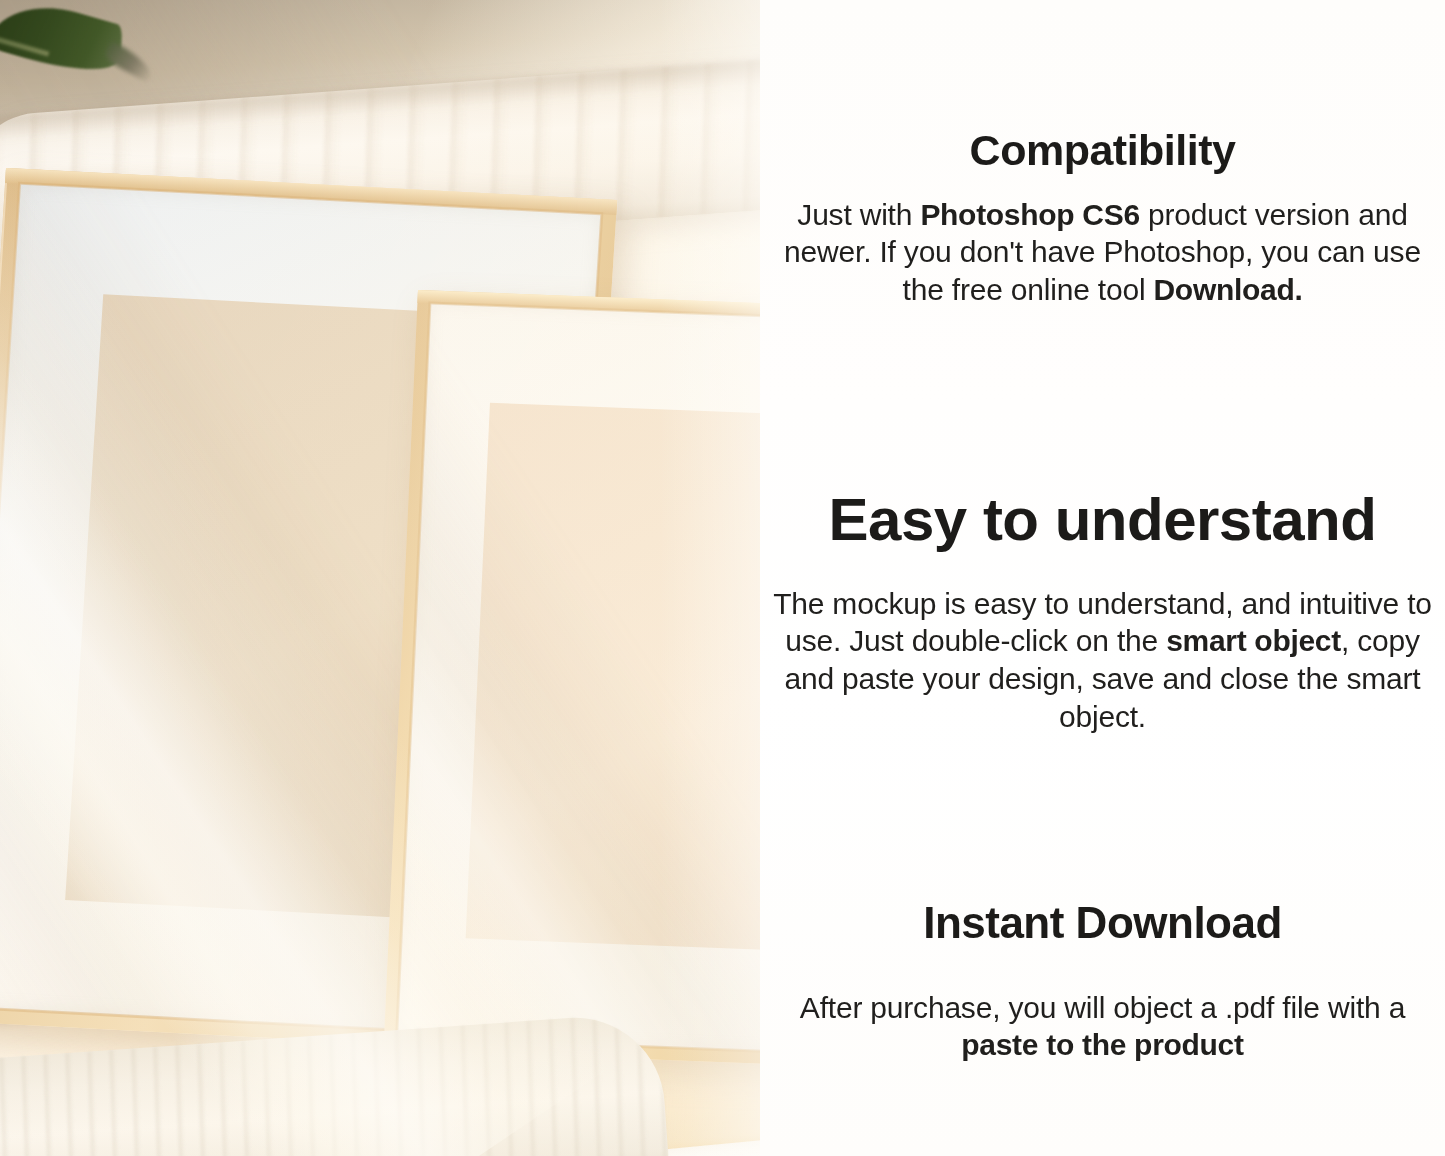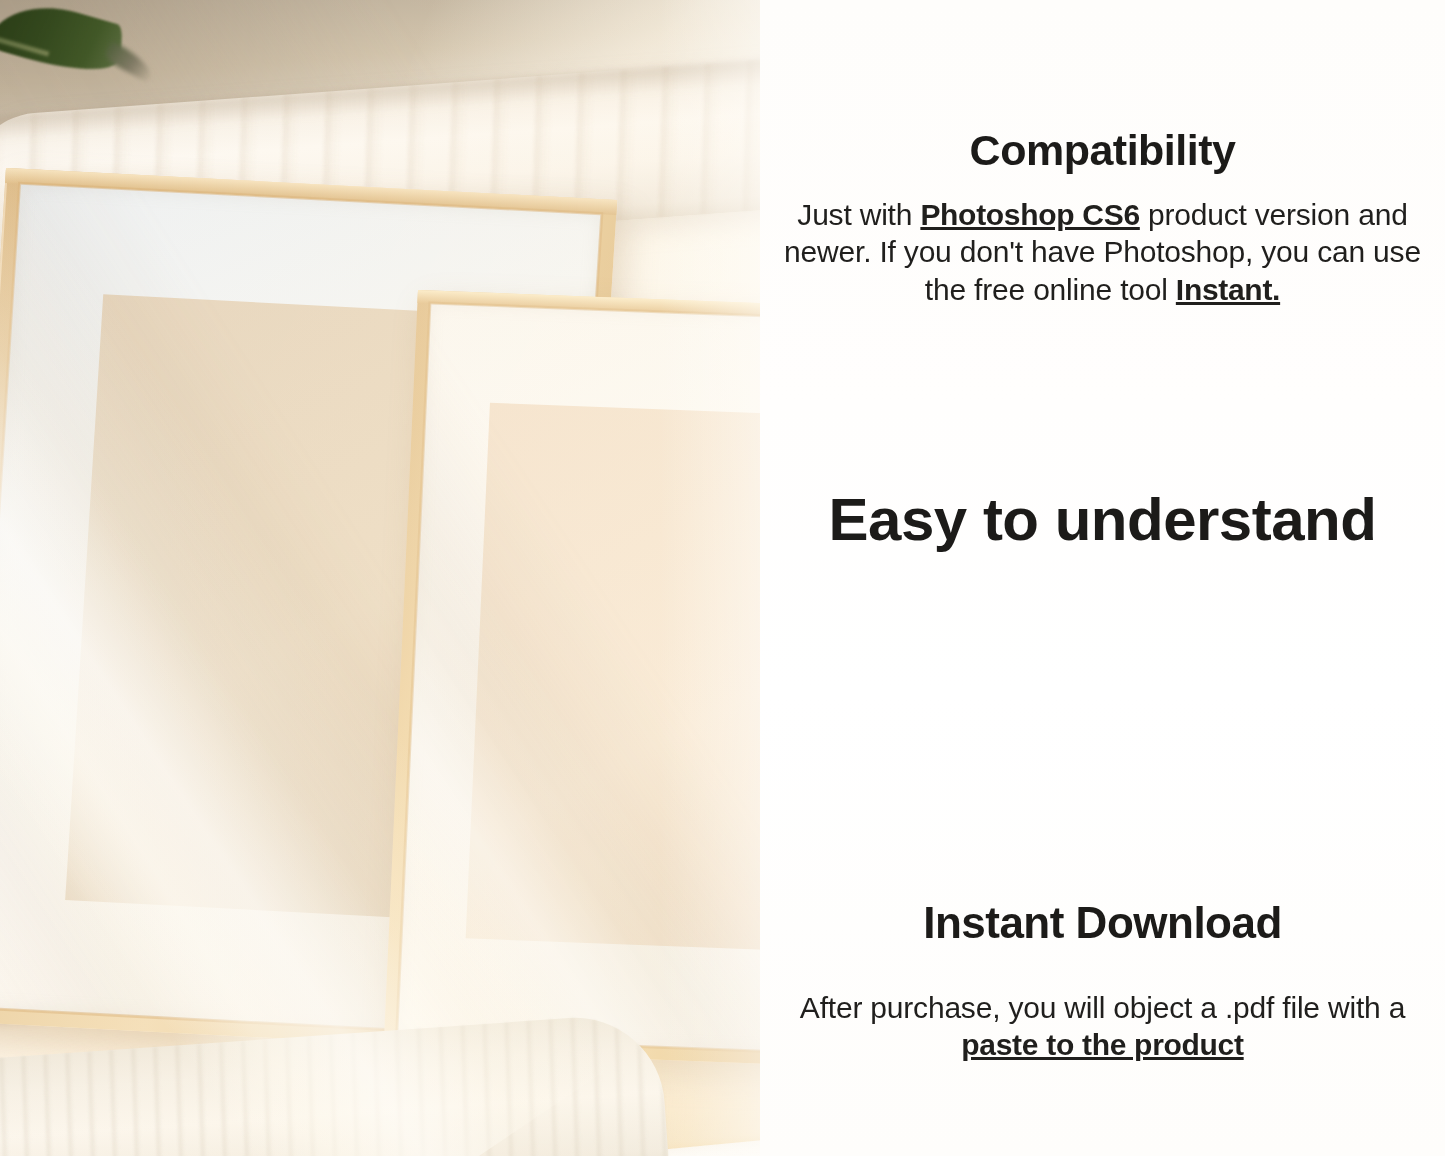--- a/index.html
+++ b/index.html
@@ -445,21 +445,21 @@
     font-family: "Liberation Sans", sans-serif;
     font-size: 30px;
     line-height: 1.26;
     letter-spacing: -0.2px;
     padding: 0 8px;
   }
   .block-compat  p.body { margin-top: 22px; }
   .block-easy    p.body { margin-top: 33px; }
   .block-instant p.body { margin-top: 42px; }
 
-  p.body b { font-weight: bold; letter-spacing: -0.3px; text-decoration: underline; }
+  p.body b { font-weight: bold; letter-spacing: -0.3px; }
 </style>
 </head>
 <body>
 
 <div id="page">
 
   <div class="photo">
 
     <div class="wall"></div>
     <div class="wall-shadow"></div>
@@ -511,26 +511,29 @@
     <div class="sunshaft"></div>
     <div class="photo-warm"></div>
     <div class="photo-fade"></div>
   </div>
 
   <div class="panel">
 
     <section class="block block-compat">
       <h2 class="heading">Compatibility</h2>
       <p class="body">
-        <span>Just with </span><b>Photoshop CS6</b><span> product version and newer. If you don't have Photoshop, you can use the free online tool </span><b>Instant.</b>
+        <span>Just with </span><b>Photoshop CS6</b><span> product version and newer. If you don't have Photoshop, you can use the free online tool </span><b>Download.</b>
       </p>
     </section>
 
     <section class="block block-easy">
       <h2 class="heading">Easy to understand</h2>
+      <p class="body">
+        <span>The mockup is easy to understand, and intuitive to use. Just double-click on the </span><b>smart object</b><span>, copy and paste your design, save and close the smart object.</span>
+      </p>
     </section>
 
     <section class="block block-instant">
       <h2 class="heading">Instant Download</h2>
       <p class="body">
         <span>After purchase, you will object a .pdf file with a </span><b>paste to the product</b>
       </p>
     </section>
 
   </div>

